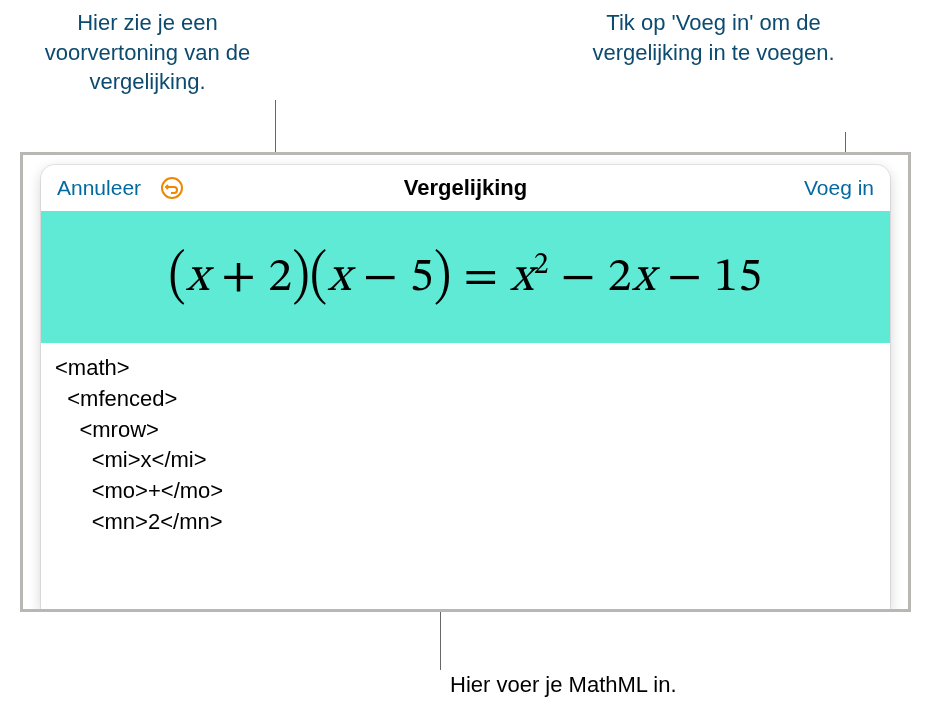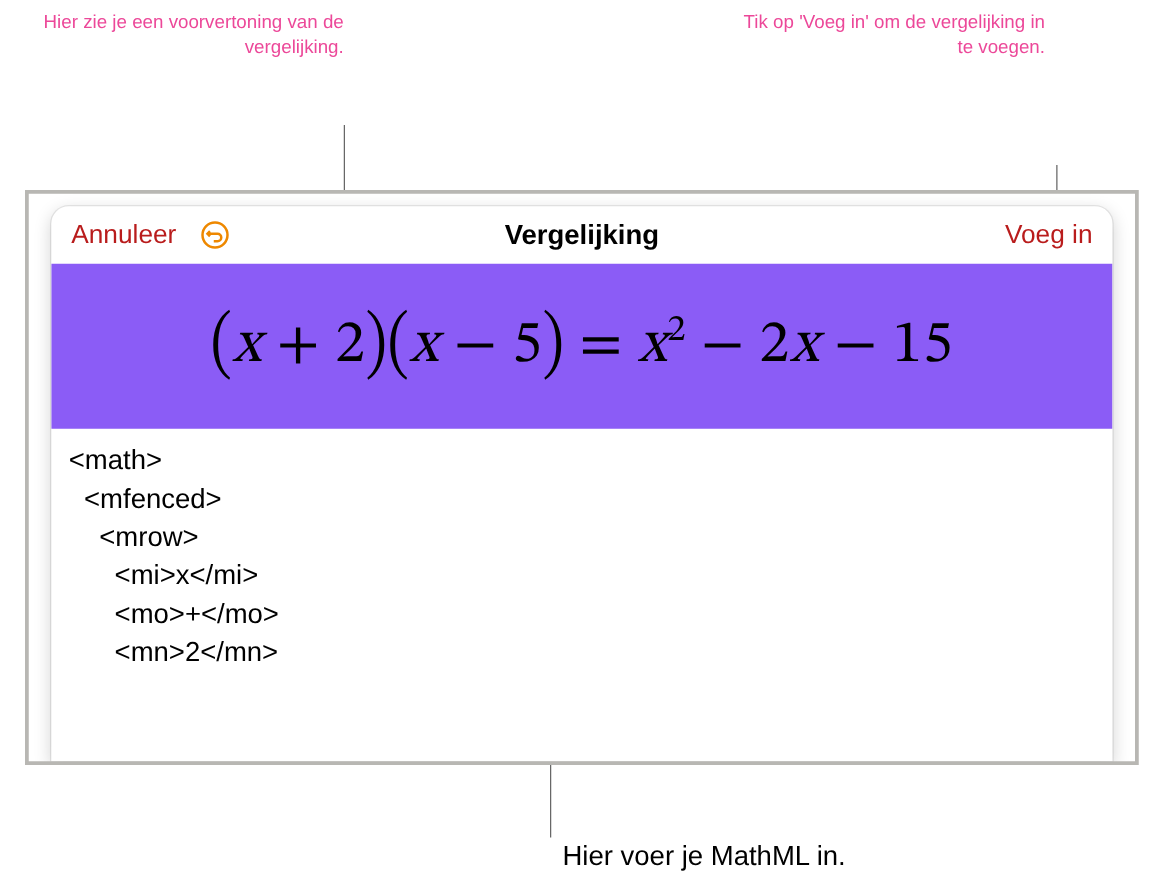--- a/index.html
+++ b/index.html
@@ -9,24 +9,24 @@
     height: 708px;
     font-family: -apple-system, "Helvetica Neue", Helvetica, Arial, sans-serif;
     background: #ffffff;
     position: relative;
     overflow: hidden;
   }
 
   .callout-top {
     position: absolute;
     top: 8px;
-    font-size: 15px;
+    font-size: 22px;
     line-height: 1.35;
-    color: #ec4899;
-    text-align: right;
+    color: #0c4a6e;
+    text-align: center;
   }
   #callout-preview {
     left: 20px;
     width: 255px;
   }
   #callout-insert {
     right: 95px;
     width: 245px;
   }
 
@@ -105,41 +105,41 @@
     text-align: center;
     font-weight: 600;
     font-size: 22px;
     color: #000;
     pointer-events: none;
   }
   .nav-right {
     margin-left: auto;
   }
   .accent {
-    color: #b91c1c;
+    color: #0369a1;
     font-size: 21px;
   }
   .accent-button {
     cursor: pointer;
   }
 
   .undo-icon {
     width: 26px;
     height: 26px;
     display: inline-flex;
     align-items: center;
     justify-content: center;
   }
   .undo-icon svg {
     width: 24px;
     height: 24px;
   }
 
   .preview-area {
-    background: #8b5cf6;
+    background: #5eead4;
     padding: 36px 10px;
     text-align: center;
   }
   .equation-preview {
     font-family: "Cambria Math", "STIX Two Math", "Latin Modern Math", "Times New Roman", serif;
     font-size: 48px;
     color: #000;
     white-space: nowrap;
     letter-spacing: 0.5px;
   }

